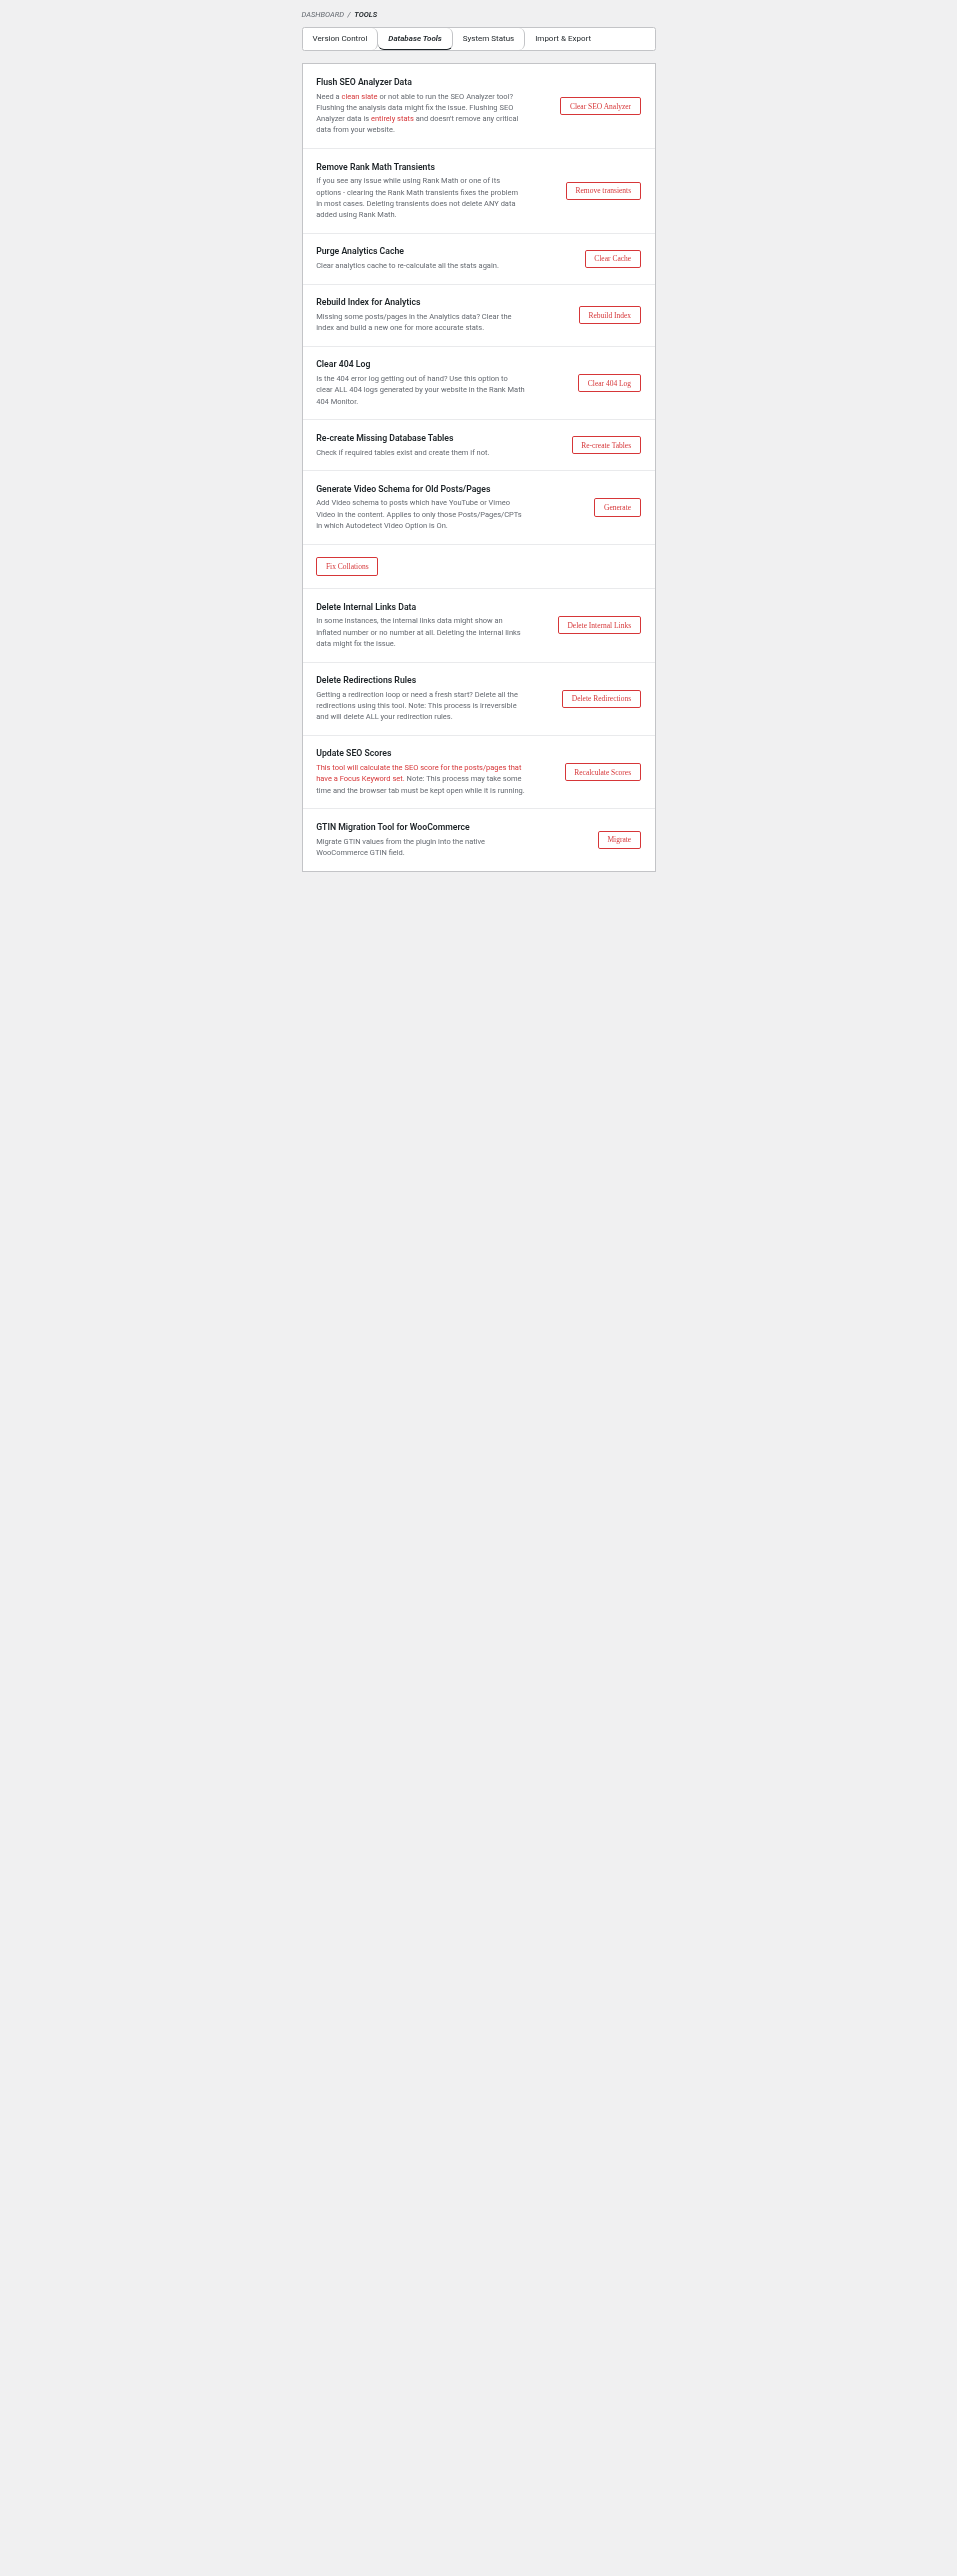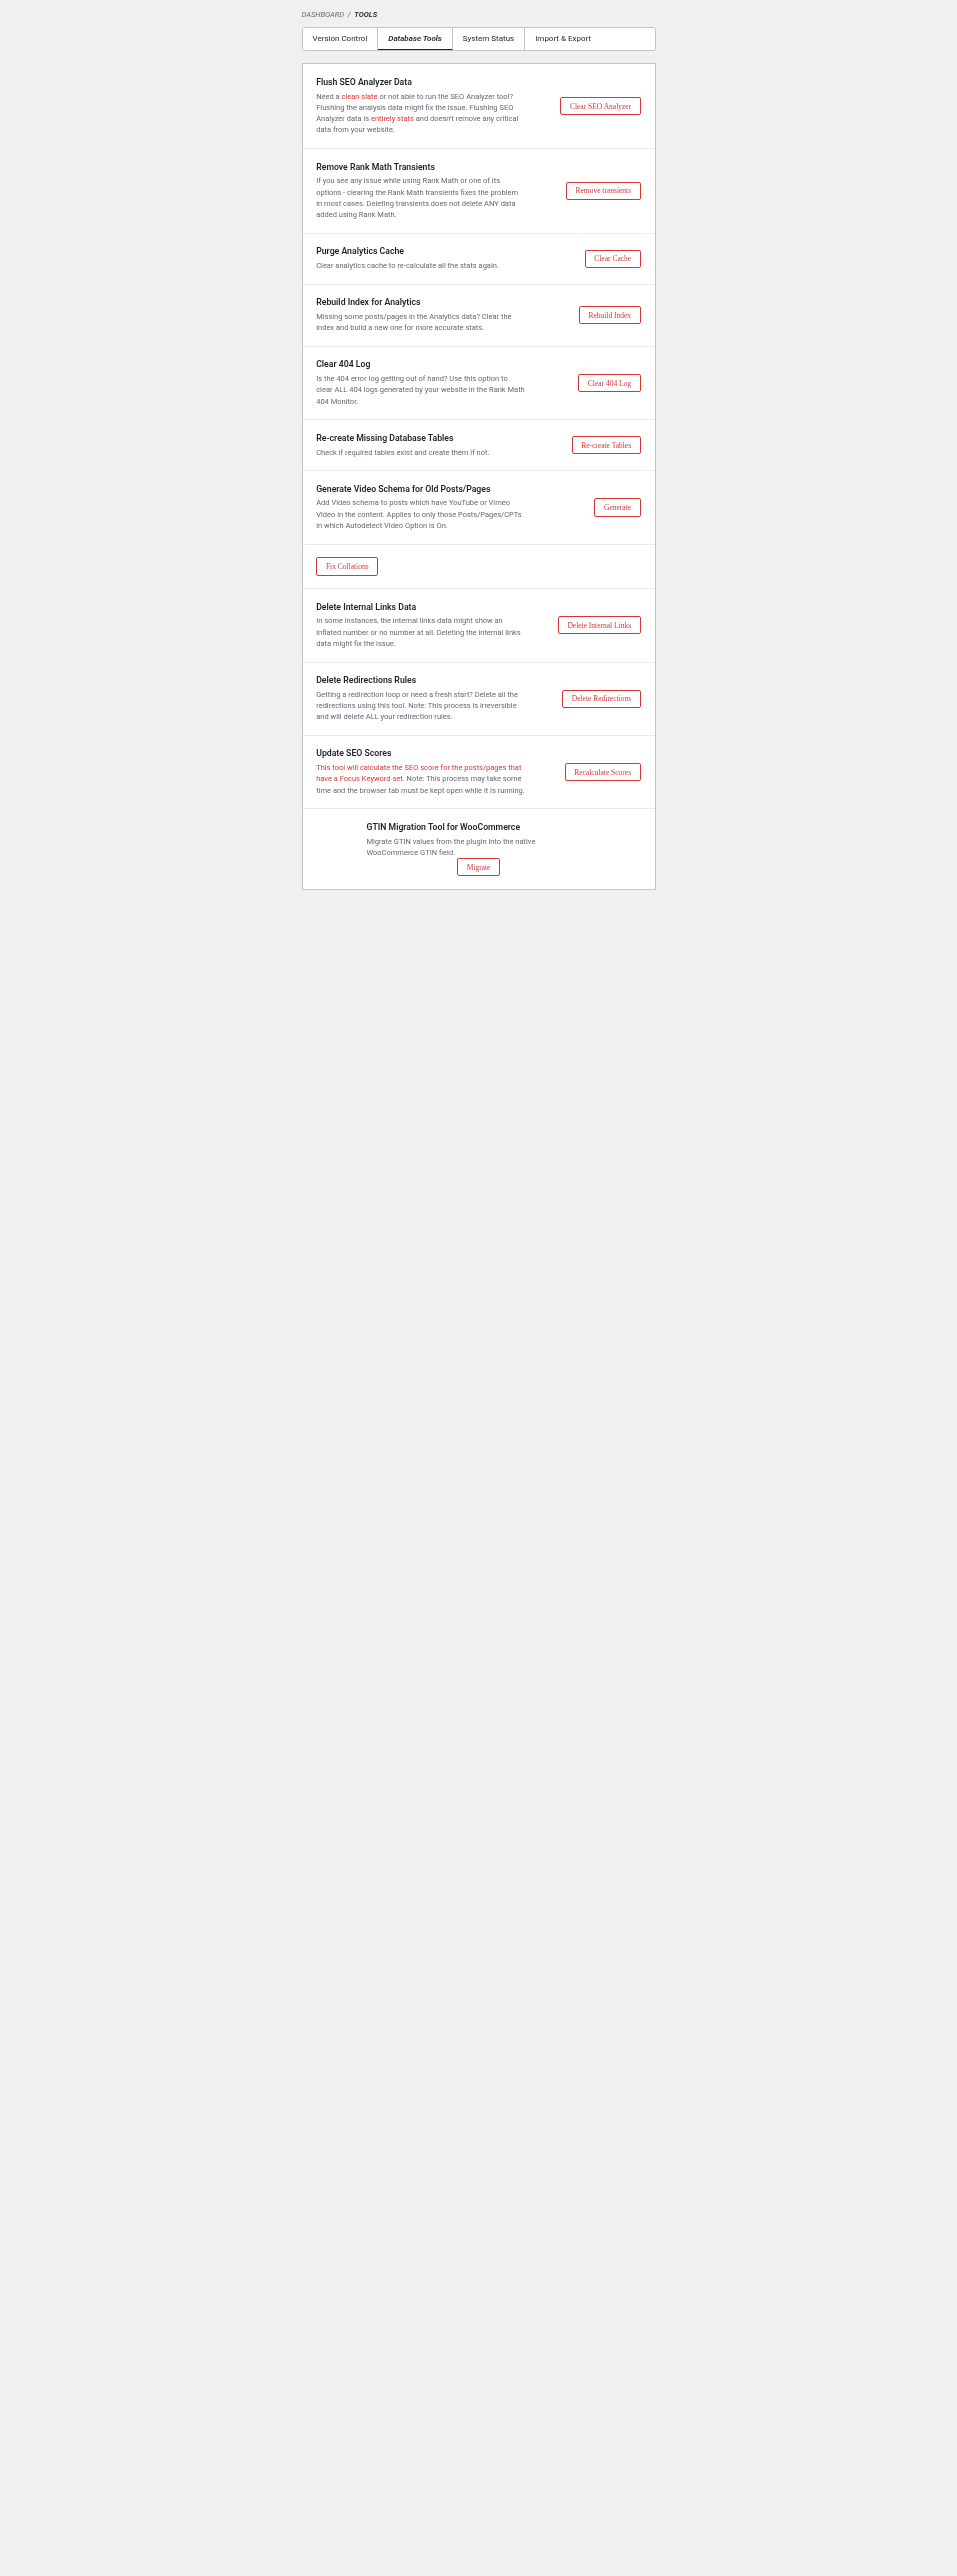--- a/index.html
+++ b/index.html
@@ -43,20 +43,21 @@
       overflow: hidden;
     }
     .tab {
       padding: 6.2px 10px;
       cursor: pointer;
       font-size: 8px;
       color: #1d2327;
       border-right: 0.6px solid #c3c4c7;
       background: #fff;
       transition: background 0.15s;
+      border-radius: 6px;
     }
     .tab:last-child {
       border-right: none;
     }
     .tab.active {
       background: #fff;
       font-weight: 600;
       border-bottom: 1.2px solid #1d2327;
       font-style: italic;
     }
@@ -68,21 +69,20 @@
     }
     .tool-item {
       display: flex;
       align-items: center;
       justify-content: space-between;
       padding: 12.5px 13.7px;
       border-bottom: 0.6px solid #e9eaec;
     }
     .tool-item:last-child {
       border-bottom: none;
-      flex-direction: column;
     }
     .tool-content {
       flex: 1;
       padding-right: 15px;
       max-width: 224px;
     }
     .tool-title {
       font-size: 8.7px;
       font-weight: 600;
       color: #1d2327;

